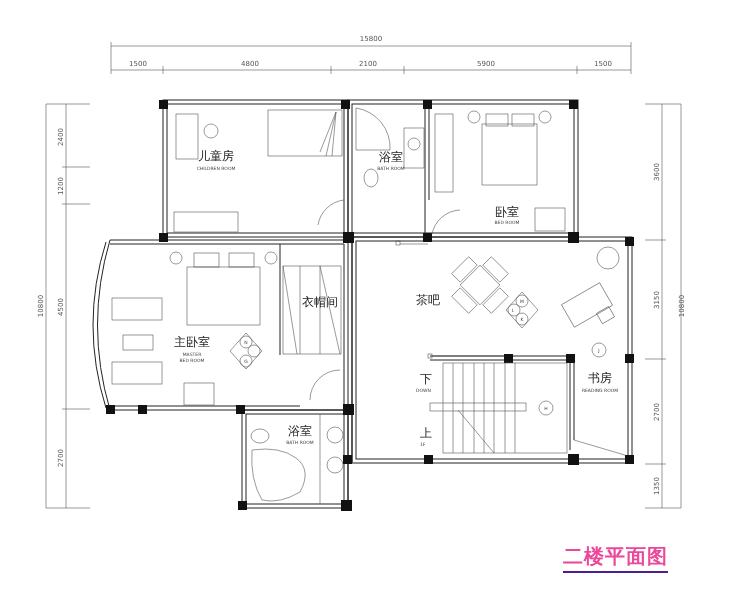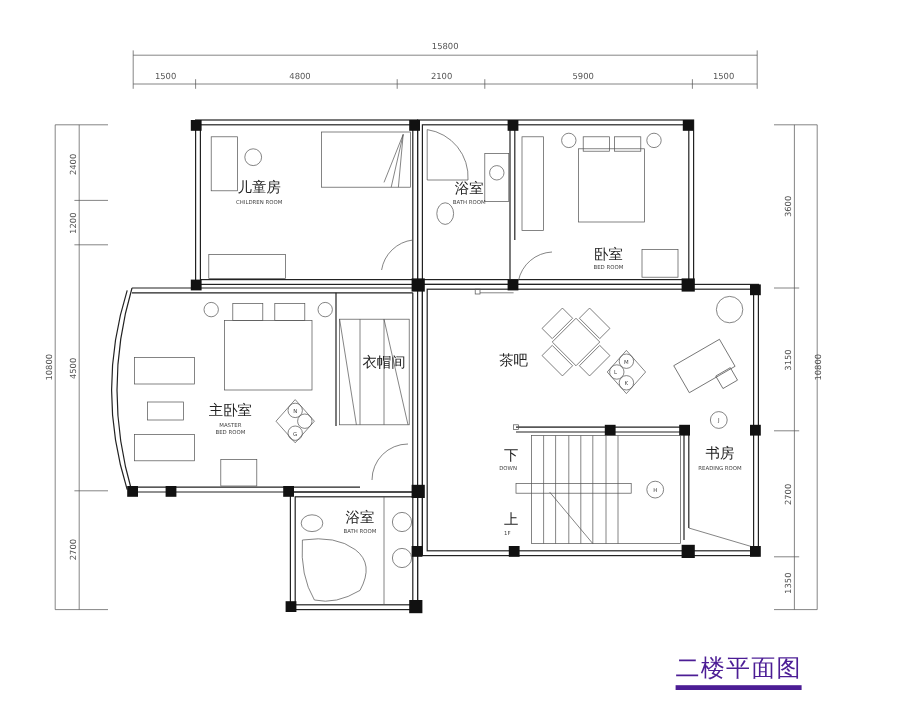--- a/index.html
+++ b/index.html
@@ -1,21 +1,21 @@
 <!DOCTYPE html>
 <html><head>
 <meta charset="utf-8">
 <style>
   html,body{margin:0;padding:0;background:#fff;}
   body{width:750px;height:600px;position:relative;overflow:hidden;font-family:"DejaVu Sans",sans-serif;}
   svg{position:absolute;left:0;top:0;}
   .dim{font-family:"DejaVu Sans",sans-serif;font-size:7px;fill:#555;}
   .room{font-family:"DejaVu Sans",sans-serif;font-size:12px;fill:#222;}
   .sub{font-family:"DejaVu Sans",sans-serif;font-size:4.5px;fill:#444;}
-  .title{position:absolute;left:563px;top:543px;font-family:"DejaVu Sans",sans-serif;font-size:20px;color:#4c1d95;letter-spacing:1px;border-bottom:4px solid #4c1d95;padding-bottom:1px;}
+  .title{position:absolute;left:563px;top:543px;font-family:"DejaVu Sans",sans-serif;font-size:20px;color:#ec4899;letter-spacing:1px;border-bottom:2px solid #4c1d95;padding-bottom:1px;font-weight:bold;}
   .wall{stroke:#222;stroke-width:1;fill:none;}
   .thin{stroke:#555;stroke-width:0.6;fill:none;}
   .col{fill:#111;}
 </style>
 </head>
 <body>
 
 <svg width="750" height="600" viewBox="0 0 750 600">
 
   <g>

